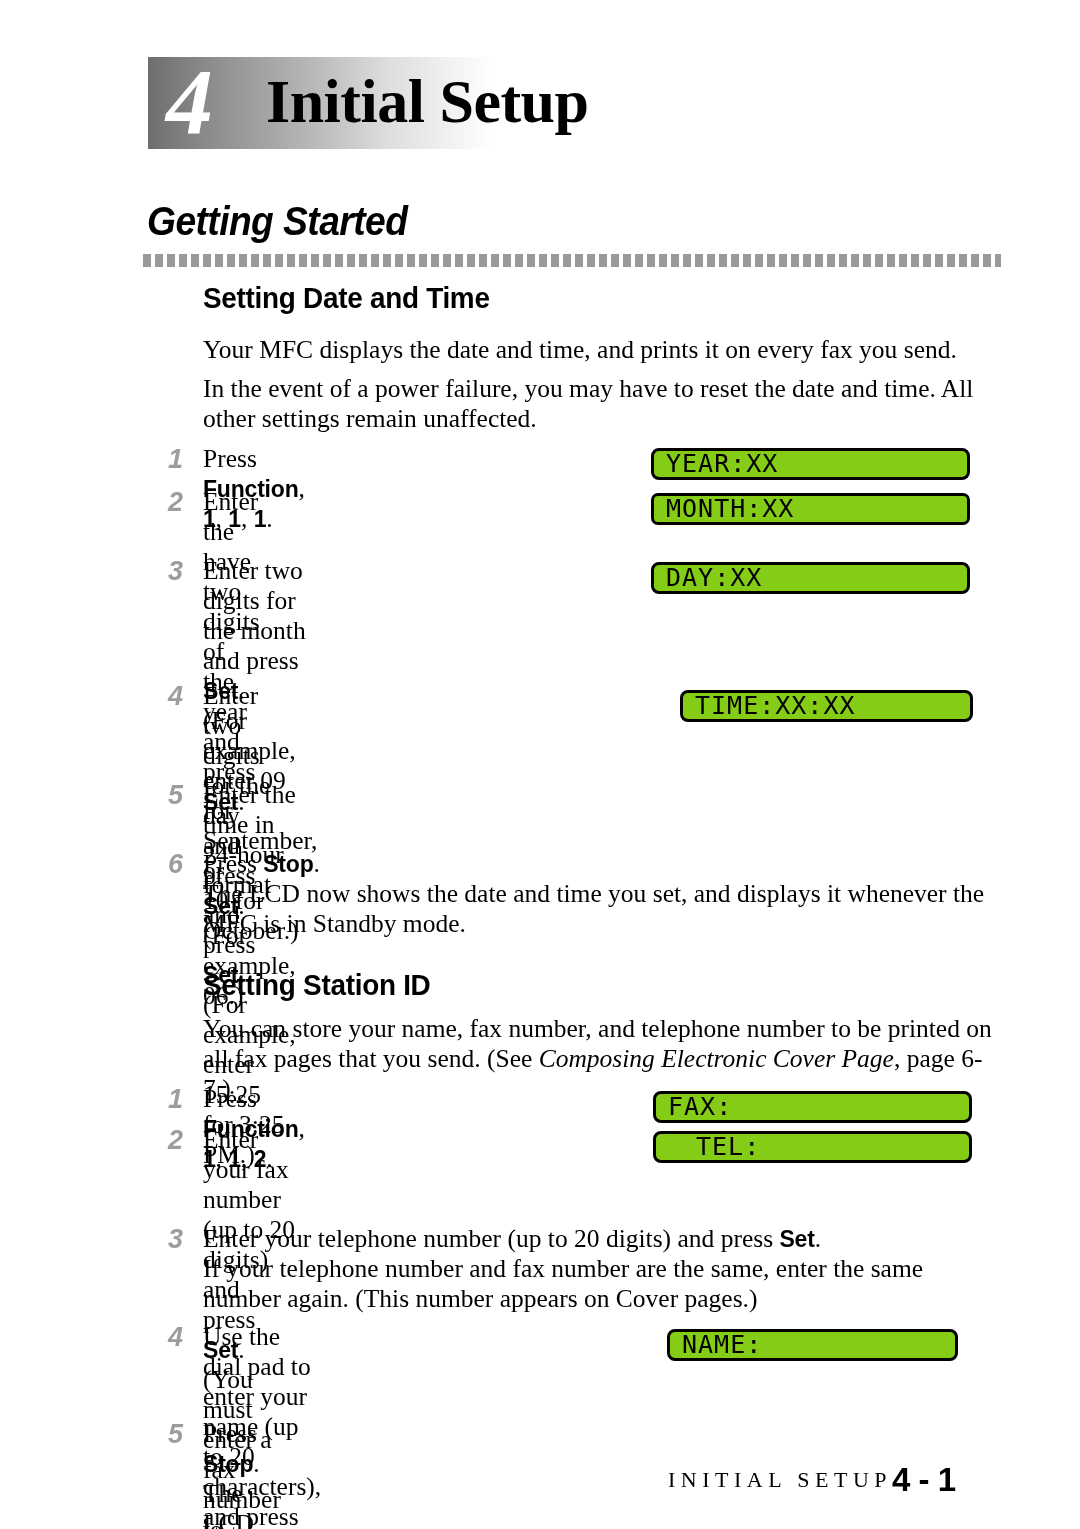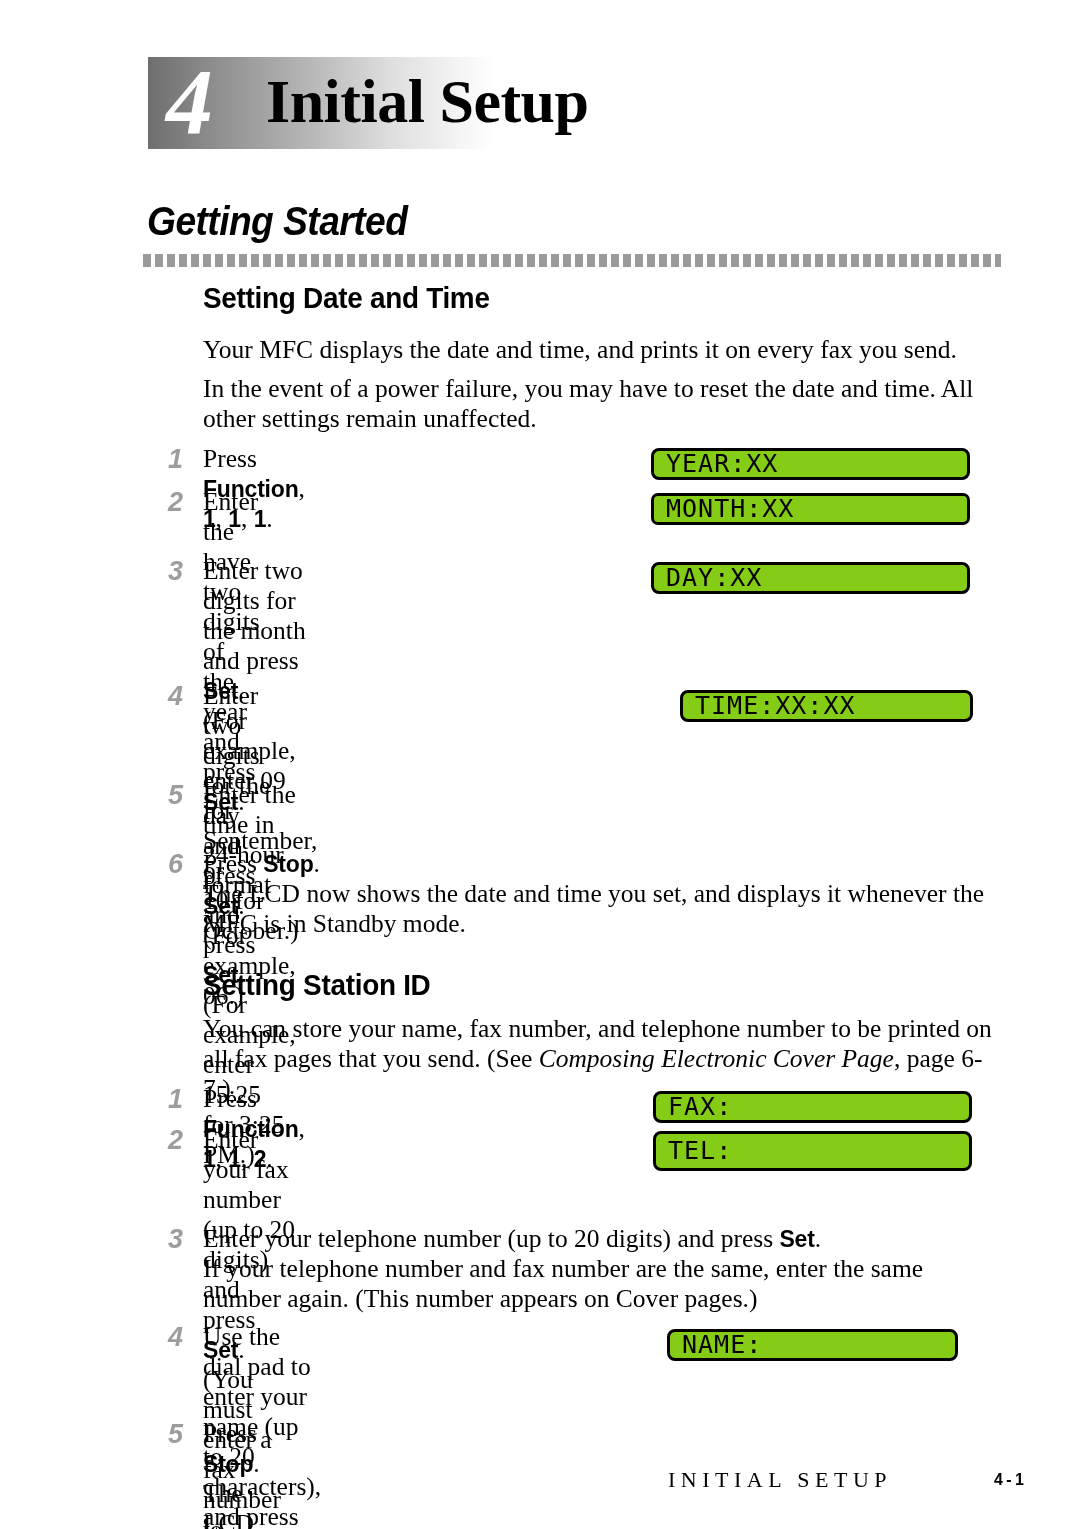--- a/index.html
+++ b/index.html
@@ -166,24 +166,24 @@
     top: 1467px;
     left: 668px;
     font-size: 22px;
     line-height: 26px;
     letter-spacing: 5.5px;
     white-space: nowrap;
   }
   .footer-page {
     position: absolute;
     top: 1466px;
-    left: 994px;
-    font-family: "Liberation Sans", "DejaVu Sans", sans-serif;
-    font-weight: bold;
-    font-size: 16px;
+    left: 892px;
+    font-family: "Liberation Sans", "DejaVu Sans", sans-serif;
+    font-weight: bold;
+    font-size: 33px;
     line-height: 28px;
     letter-spacing: -0.5px;
     white-space: nowrap;
   }
 </style>
 </head>
 <body>
 
 <div class="chapter-header">
   <div class="chapter-gradient"></div>
@@ -267,21 +267,21 @@
 </div>
 
 <div class="step" style="top:1419px;">
   <span class="step-num">5</span>
   <span class="step-body"><span>Press </span><span class="kw">Stop</span><span>. The LCD returns to the date and time.</span></span>
 </div>
 
 <div class="lcd" style="left:653px; top:1091px; width:319px; height:32px;">
   <span class="lcd-text">FAX:</span>
 </div>
-<div class="lcd" style="left:653px; top:1131px; width:319px; height:40px;">
+<div class="lcd" style="left:653px; top:1131px; width:319px; height:32px;padding-left:28px;">
   <span class="lcd-text">TEL:</span>
 </div>
 <div class="lcd" style="left:667px; top:1329px; width:291px; height:32px;">
   <span class="lcd-text">NAME:</span>
 </div>
 
 <div class="footer-title">INITIAL SETUP</div>
 <div class="footer-page">4 - 1</div>
 
 </body></html>

